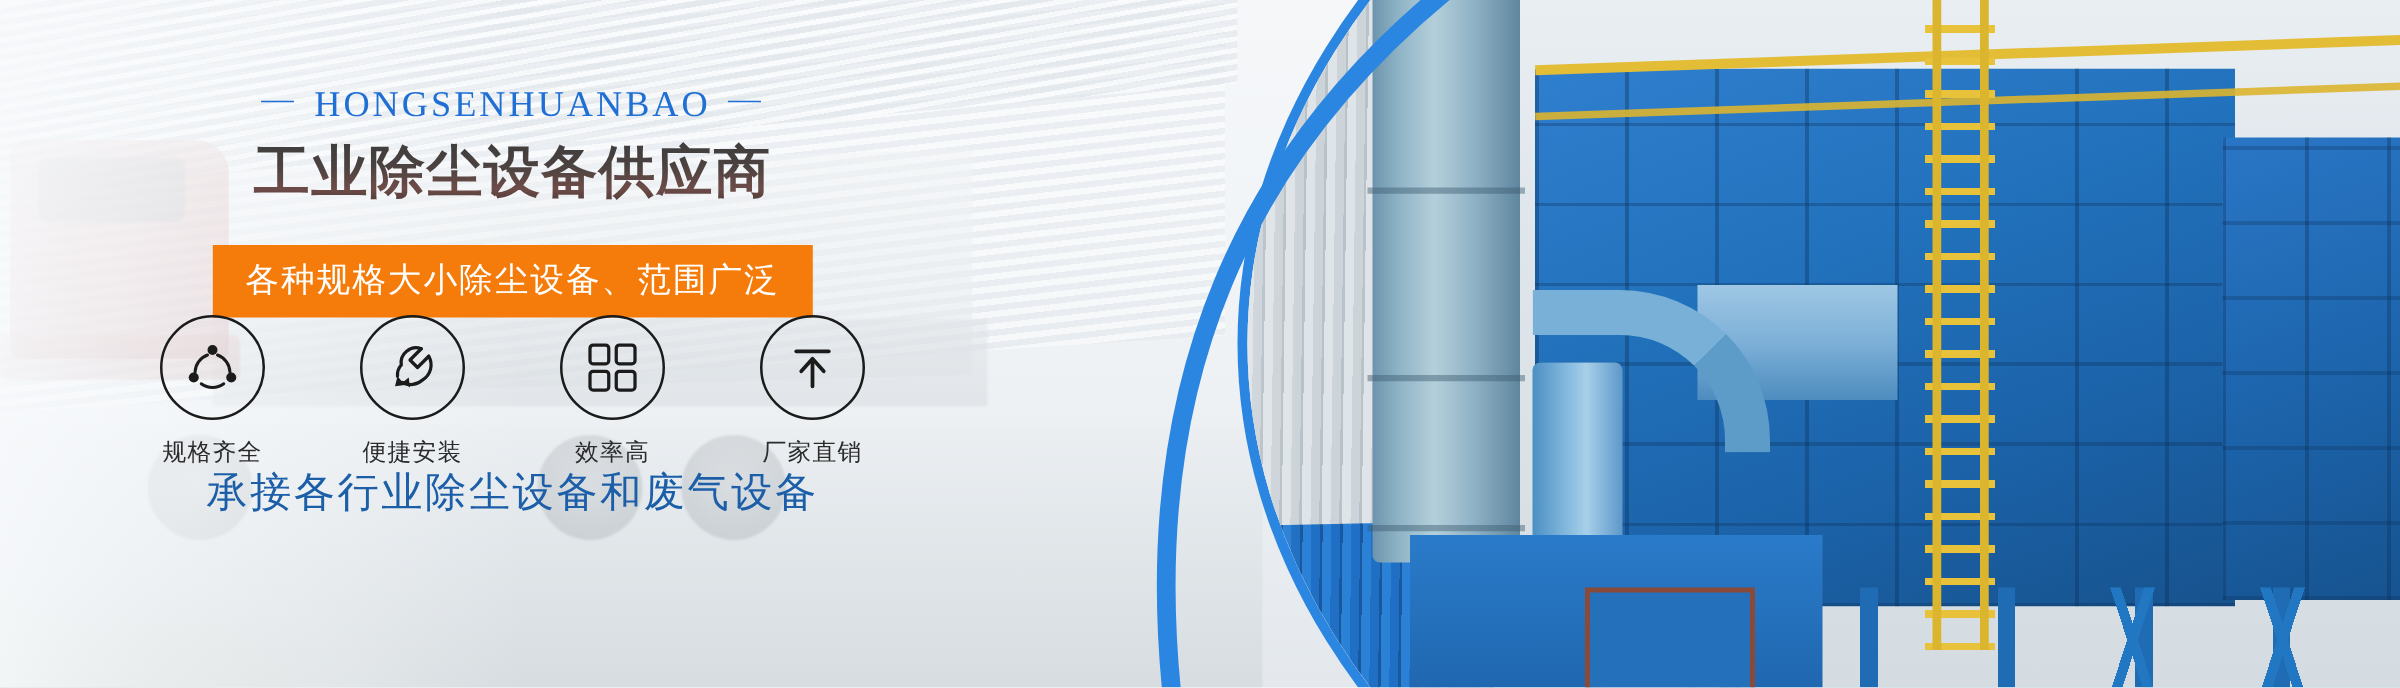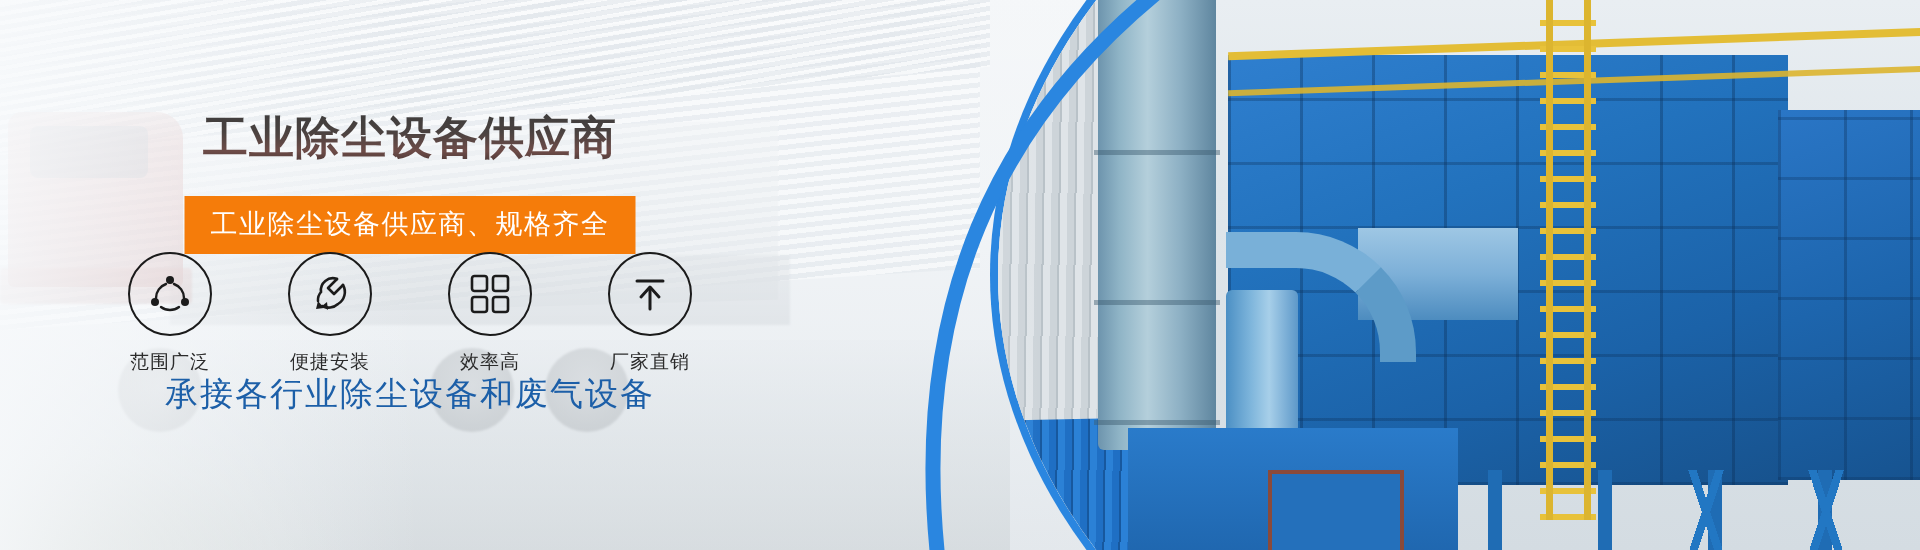--- a/index.html
+++ b/index.html
@@ -336,39 +336,42 @@
       <div class="photo-shade"></div>
     </div>
   </div>
 
   <svg class="arc-svg" viewBox="0 0 420 550">
     <path d="M 400 -10 C 240 120, 150 300, 178 560" fill="none" stroke="#2a86e0" stroke-width="15" stroke-linecap="round"></path>
   </svg>
 
   <div class="content">
 
+    <div class="eyebrow">
+      <span class="dash">—</span><span>HONGSENHUANBAO</span><span class="dash">—</span>
+    </div>
 
     <div class="title">工业除尘设备供应商</div>
 
-    <div class="subbar">工业除尘设备供应商、规格齐全</div>
+    <div class="subbar">各种规格大小除尘设备、范围广泛</div>
 
     <div class="features">
 
       <div class="feature">
         <div class="circle">
           <svg width="46" height="46" viewBox="0 0 46 46">
             <path d="M9 27 A15 15 0 0 1 19 13" fill="none" stroke="#1b1b1b" stroke-width="2.4" stroke-linecap="round"></path>
             <path d="M27 13 A15 15 0 0 1 37 27" fill="none" stroke="#1b1b1b" stroke-width="2.4" stroke-linecap="round"></path>
             <path d="M14 36 A15 15 0 0 0 32 36" fill="none" stroke="#1b1b1b" stroke-width="2.4" stroke-linecap="round"></path>
             <circle cx="23" cy="9" r="4" fill="#1b1b1b"></circle>
             <circle cx="8" cy="31" r="4" fill="#1b1b1b"></circle>
             <circle cx="38" cy="31" r="4" fill="#1b1b1b"></circle>
           </svg>
         </div>
-        <div class="flabel">范围广泛</div>
+        <div class="flabel">规格齐全</div>
       </div>
 
       <div class="feature">
         <div class="circle">
           <svg width="46" height="46" viewBox="0 0 46 46">
             <path d="M30 8 L21 17 L27 23 L36 14" fill="none" stroke="#1b1b1b" stroke-width="2.6" stroke-linejoin="round" stroke-linecap="round"></path>
             <path d="M30 8 A12 12 0 0 0 14 21 A12 12 0 0 0 11 30" fill="none" stroke="#1b1b1b" stroke-width="2.6" stroke-linecap="round"></path>
             <path d="M36 14 A14 14 0 0 1 31 33 A14 14 0 0 1 15 35" fill="none" stroke="#1b1b1b" stroke-width="2.6" stroke-linecap="round"></path>
             <path d="M11 30 L9 38 L17 37 Z" fill="#1b1b1b"></path>
             <path d="M15 35 L20 31 L21 39 Z" fill="#1b1b1b"></path>

